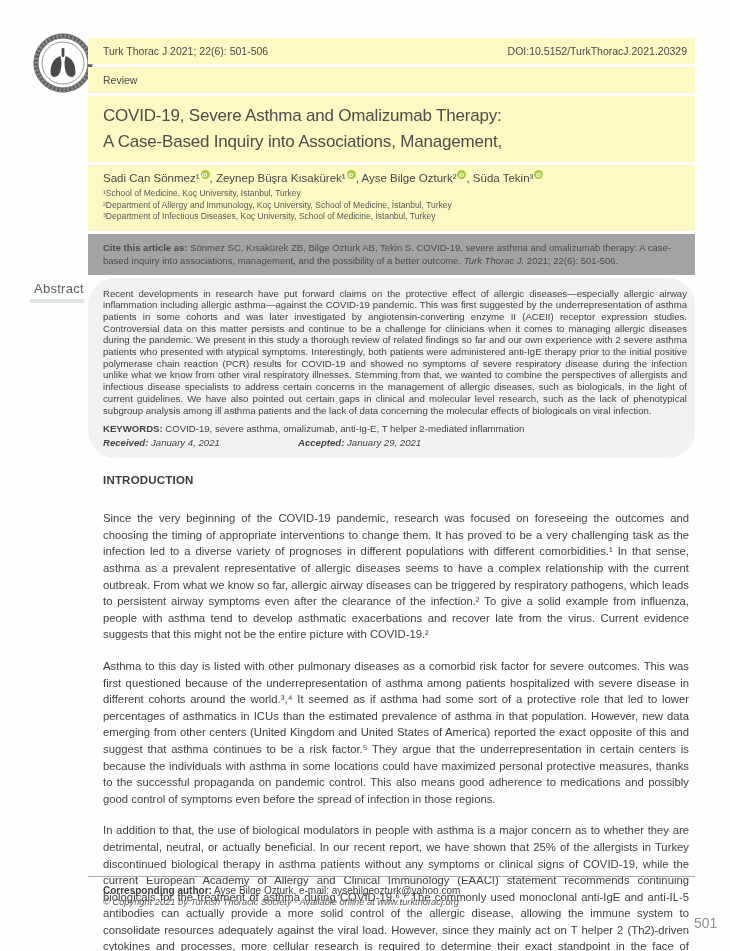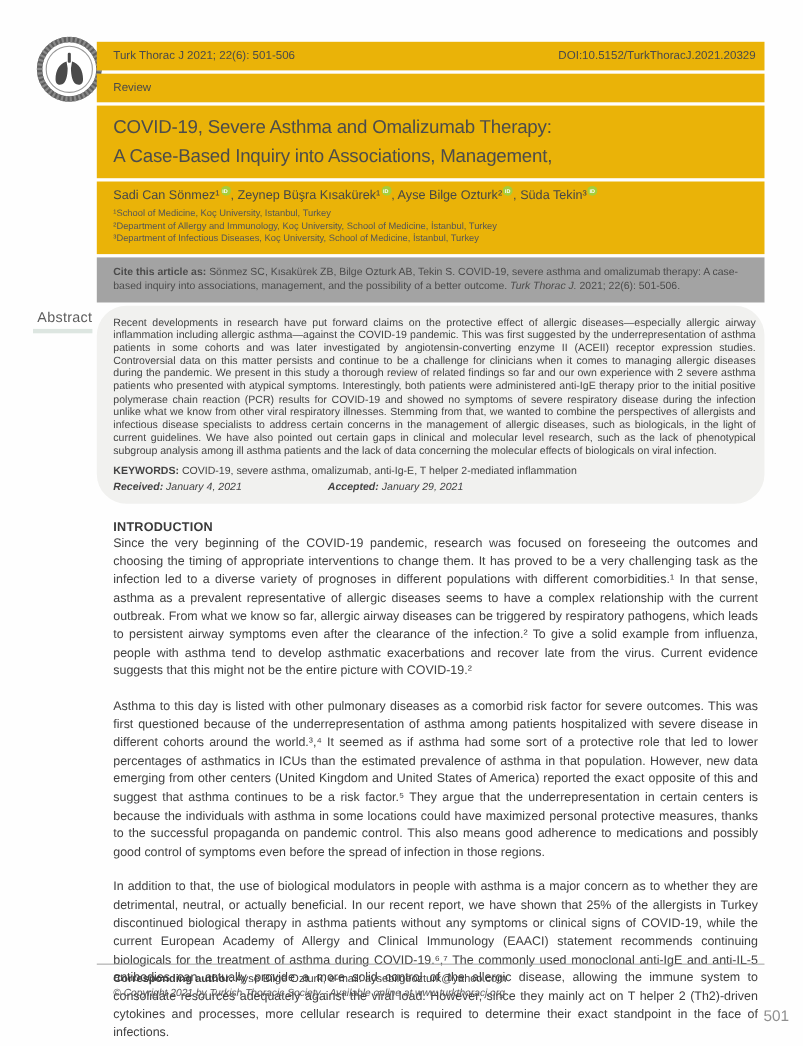--- a/index.html
+++ b/index.html
@@ -14,21 +14,21 @@
 
   
   .logo-wrap { position:absolute; left:33px; top:33px; width:60px; height:60px; }
   .abstract-label-wrap { position:absolute; left:0; top:281px; width:84px; text-align:right; }
   .abstract-label { font-size:13px; color:#5c5c5c; letter-spacing:0.3px; }
   .abstract-underline { margin-top:3px; margin-left:30px; height:4px; background:#dde6e1; }
 
   
   .content { position:absolute; left:88px; top:38px; width:607px; }
 
-  .band { background:#eab308; margin-bottom:3px; padding:6px 8px 6px 15px; }
+  .band { background:#fef9c3; margin-bottom:3px; padding:6px 8px 6px 15px; }
   .band-header { display:flex; justify-content:space-between; align-items:center;
                  font-size:10.5px; color:#4a4a4a; padding-top:7px; padding-bottom:7px; }
   .band-review { font-size:10.5px; color:#4a4a4a; padding-top:7px; padding-bottom:7px; }
 
   .band-title { padding:7px 8px 8px 15px; }
   .title-line { font-size:17px; line-height:25.5px; color:#4c4c4c; letter-spacing:-0.2px; }
 
   .band-authors { padding:7px 8px 8px 15px; }
   .authors-line { font-size:11.5px; color:#474747; margin-bottom:4px; }
   .orcid {
@@ -46,21 +46,21 @@
 
   .abstract-section { background:#f1f1ef; padding:10px 8px 10px 15px;border-radius:27px; }
   .abstract-text { font-size:9.6px; line-height:11.7px; color:#434343; text-align:justify; }
   .keywords-line { margin-top:7px; font-size:9.6px; line-height:12px; color:#434343; }
   .dates-line { margin-top:2px; font-size:9.6px; color:#434343; }
   .dates-line .lbl { font-weight:bold; font-style:italic; }
   .dates-line .val { font-style:italic; }
   .received-group { display:inline-block; width:195px; }
 
   .body-section { padding:16px 6px 0 15px; background:transparent; }
-  .intro-heading { font-size:11.5px; font-weight:bold; color:#3a3a3a; letter-spacing:0.2px; margin-bottom:0; }
+  .intro-heading { font-size:11.5px; font-weight:bold; color:#3a3a3a; letter-spacing:0.2px; margin-bottom:24px; }
   .body-par { font-size:11.3px; line-height:16.6px; color:#404040; text-align:justify; margin-bottom:15px; }
 
   .footer { position:absolute; left:88px; top:876px; width:607px;
             border-top:1px solid #a9a9a9; padding:8px 8px 0 15px; }
   .corresponding { font-size:10px; color:#3f3f3f; margin-bottom:1px; }
   .copyright { font-size:9.3px; font-style:italic; color:#5a5a5a; }
 
   .page-number { position:absolute; left:694px; top:915px; font-size:14px; color:#8f8f8f; }
 
   b.inline-label { font-weight:bold; }

